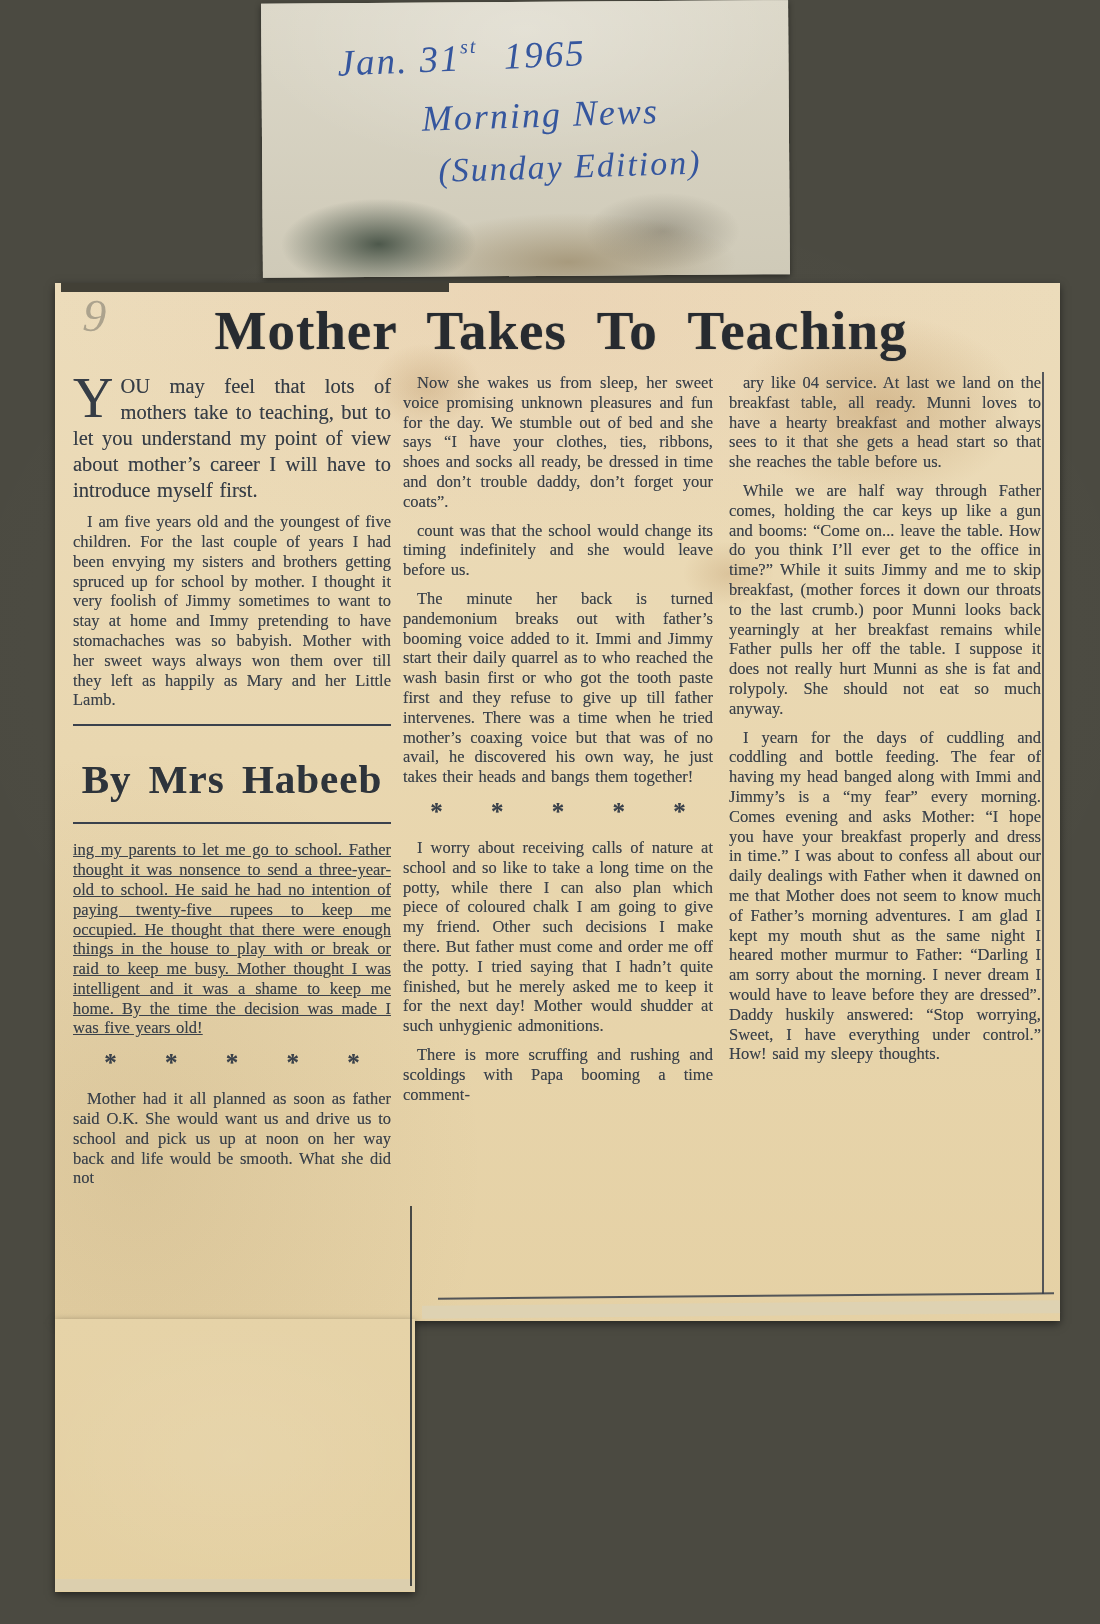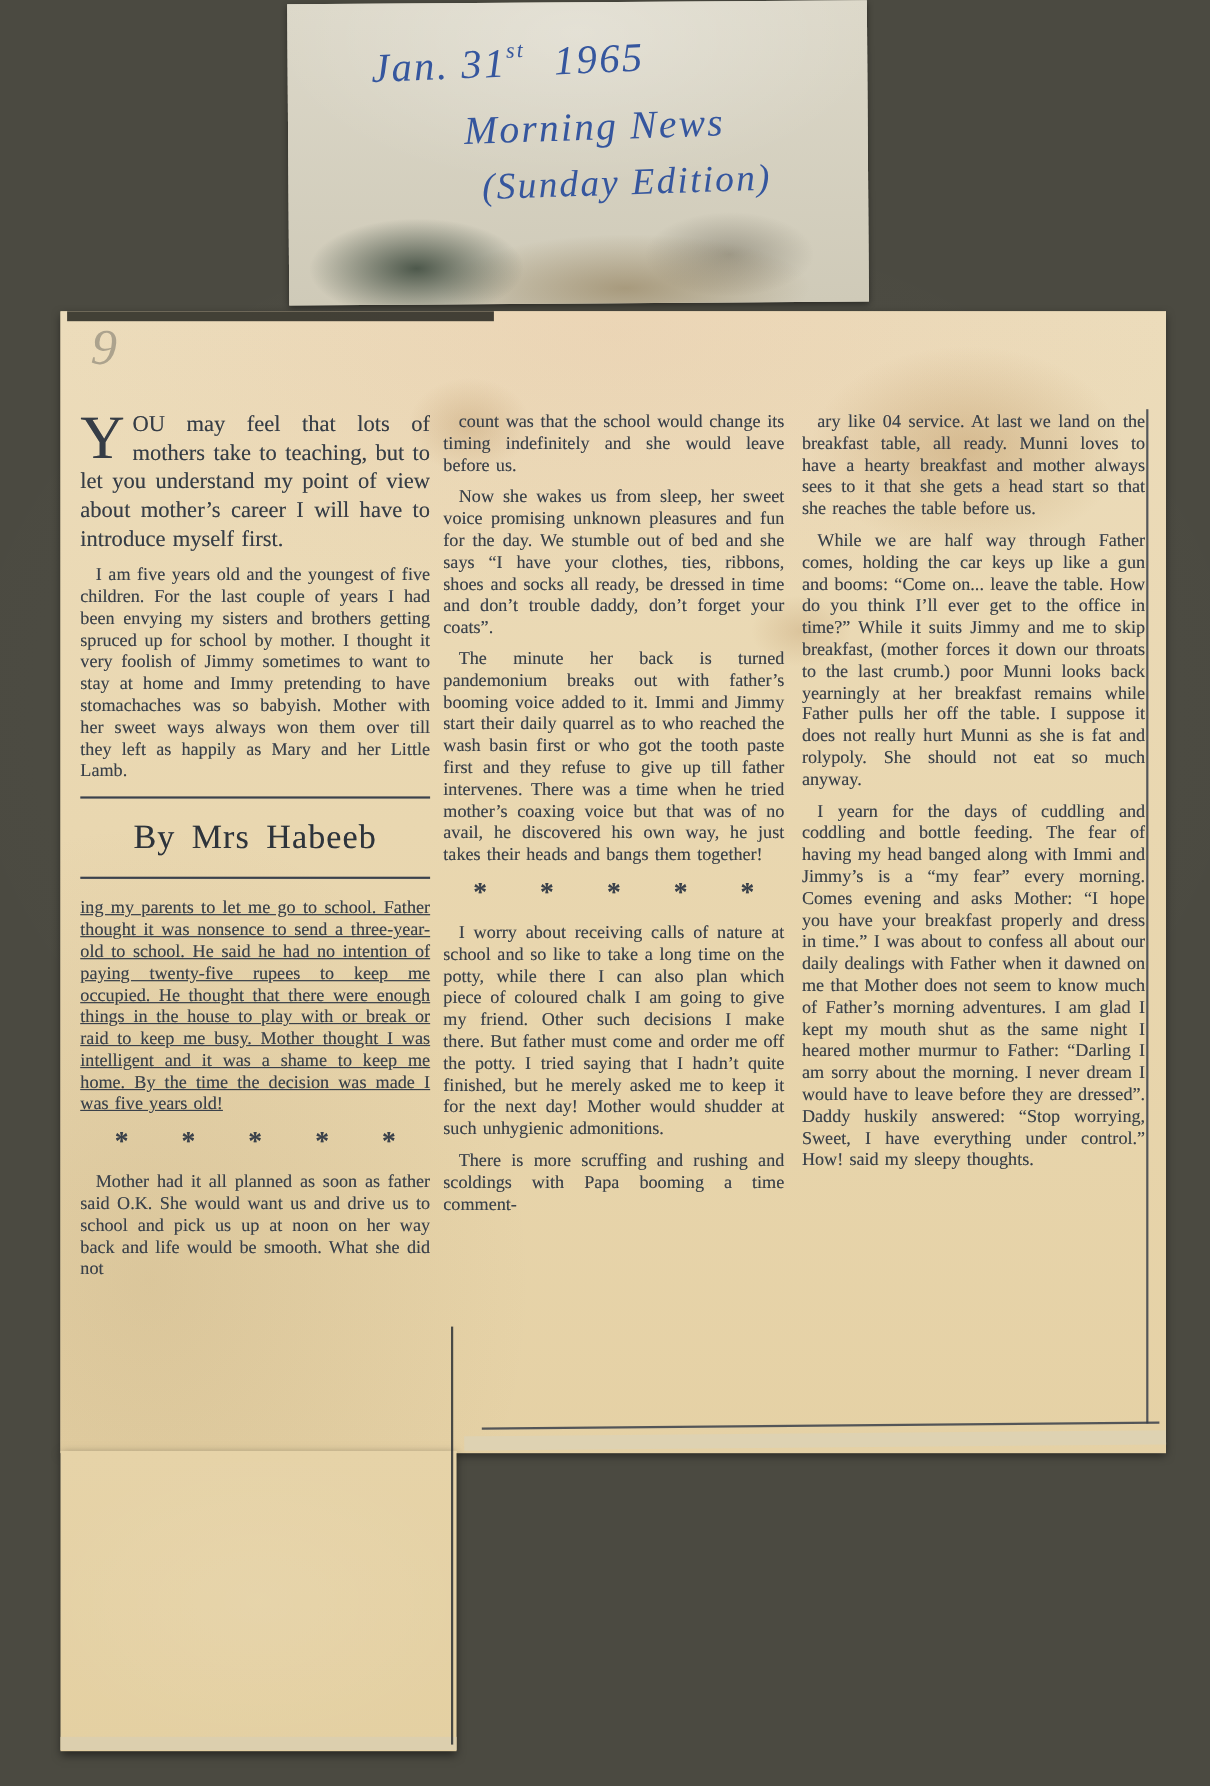--- a/index.html
+++ b/index.html
@@ -78,21 +78,21 @@
   .col3 { left:729px; width:312px; }
   .col p { margin:0 0 9px 0; text-indent:14px; }
   .col p.flush { text-indent:0;text-decoration:underline; }
   .lead { font-size:20.5px; line-height:1.27; text-indent:0 !important; color:#363d46; }
   .dropcap { float:left; font-size:56px; line-height:44px; padding:3px 7px 0 0; }
 
   .byline-box {
     border-top:2px solid #3a414c; border-bottom:2px solid #3a414c;
     margin:14px 0 16px 0; padding:16px 0 18px 0; text-align:center;
   }
-  .byline-text { font-size:31px; font-weight:400; color:#2e343b; letter-spacing:1px; word-spacing:6px; }
+  .byline-text { font-size:41px; font-weight:700; color:#2e343b; letter-spacing:1px; word-spacing:6px;margin-top:13px; }
 
   .sep {
     text-align:center; font-size:25px; font-weight:700; color:#3a414a;
     word-spacing:42px; margin:12px 0 14px 0; line-height:1;
   }
 
   
   .rule { position:absolute; background:#39404a; opacity:.85; }
   .rule-right   { left:1042px; top:372px; width:2px; height:922px; }
   .rule-bottom  { left:438px; top:1295px; width:616px; height:2px; transform:rotate(-.5deg); }
@@ -107,39 +107,40 @@
     <div class="script note-line1">
       <span>Jan. 31</span><sup>st</sup><span class="yr">1965</span>
     </div>
     <div class="script note-line2">Morning News</div>
     <div class="script note-line3">(Sunday Edition)</div>
   </div>
 
   <div class="clip-main paper">
     <div class="top-dark-edge"></div>
     <div class="pencil">9</div>
+    <h1 class="headline">Mother Takes To Teaching</h1>
   </div>
   <div class="clip-strip"></div>
   <div class="edge-sliver-main"></div>
   <div class="edge-sliver-strip"></div>
 
   <div class="col col1">
     <p class="lead"><span class="dropcap">Y</span><span>OU may feel that lots of mothers take to teaching, but to let you understand my point of view about mother’s career I will have to introduce myself first.</span></p>
     <p>I am five years old and the youngest of five children. For the last couple of years I had been envying my sisters and brothers getting spruced up for school by mother. I thought it very foolish of Jimmy sometimes to want to stay at home and Immy pretending to have stomachaches was so babyish. Mother with her sweet ways always won them over till they left as happily as Mary and her Little Lamb.</p>
     <div class="byline-box">
       <div class="byline-text">By Mrs Habeeb</div>
     </div>
     <p class="flush">ing my parents to let me go to school. Father thought it was nonsence to send a three-year-old to school. He said he had no intention of paying twenty-five rupees to keep me occupied. He thought that there were enough things in the house to play with or break or raid to keep me busy. Mother thought I was intelligent and it was a shame to keep me home. By the time the decision was made I was five years old!</p>
     <div class="sep">* * * * *</div>
     <p>Mother had it all planned as soon as father said O.K. She would want us and drive us to school and pick us up at noon on her way back and life would be smooth. What she did not</p>
   </div>
 
   <div class="col col2">
+    <p>Now she wakes us from sleep, her sweet voice promising unknown pleasures and fun for the day. We stumble out of bed and she says “I have your clothes, ties, ribbons, shoes and socks all ready, be dressed in time and don’t trouble daddy, don’t forget your coats”.</p>
     <p>count was that the school would change its timing indefinitely and she would leave before us.</p>
-    <p>Now she wakes us from sleep, her sweet voice promising unknown pleasures and fun for the day. We stumble out of bed and she says “I have your clothes, ties, ribbons, shoes and socks all ready, be dressed in time and don’t trouble daddy, don’t forget your coats”.</p>
     <p>The minute her back is turned pandemonium breaks out with father’s booming voice added to it. Immi and Jimmy start their daily quarrel as to who reached the wash basin first or who got the tooth paste first and they refuse to give up till father intervenes. There was a time when he tried mother’s coaxing voice but that was of no avail, he discovered his own way, he just takes their heads and bangs them together!</p>
     <div class="sep">* * * * *</div>
     <p>I worry about receiving calls of nature at school and so like to take a long time on the potty, while there I can also plan which piece of coloured chalk I am going to give my friend. Other such decisions I make there. But father must come and order me off the potty. I tried saying that I hadn’t quite finished, but he merely asked me to keep it for the next day! Mother would shudder at such unhygienic admonitions.</p>
     <p>There is more scruffing and rushing and scoldings with Papa booming a time comment-</p>
   </div>
 
   <div class="col col3">
     <p>ary like 04 service. At last we land on the breakfast table, all ready. Munni loves to have a hearty breakfast and mother always sees to it that she gets a head start so that she reaches the table before us.</p>
     <p>While we are half way through Father comes, holding the car keys up like a gun and booms: “Come on... leave the table. How do you think I’ll ever get to the office in time?” While it suits Jimmy and me to skip breakfast, (mother forces it down our throats to the last crumb.) poor Munni looks back yearningly at her breakfast remains while Father pulls her off the table. I suppose it does not really hurt Munni as she is fat and rolypoly. She should not eat so much anyway.</p>
     <p>I yearn for the days of cuddling and coddling and bottle feeding. The fear of having my head banged along with Immi and Jimmy’s is a “my fear” every morning. Comes evening and asks Mother: “I hope you have your breakfast properly and dress in time.” I was about to confess all about our daily dealings with Father when it dawned on me that Mother does not seem to know much of Father’s morning adventures. I am glad I kept my mouth shut as the same night I heared mother murmur to Father: “Darling I am sorry about the morning. I never dream I would have to leave before they are dressed”. Daddy huskily answered: “Stop worrying, Sweet, I have everything under control.” How! said my sleepy thoughts.</p>

